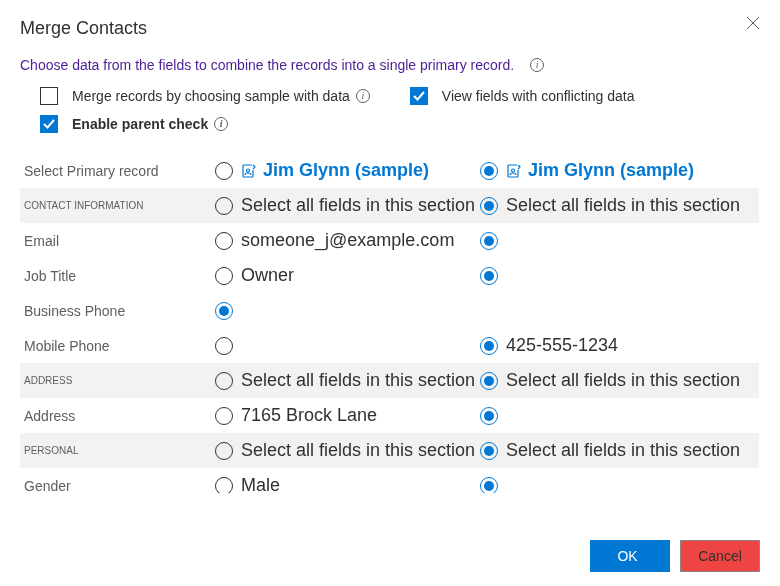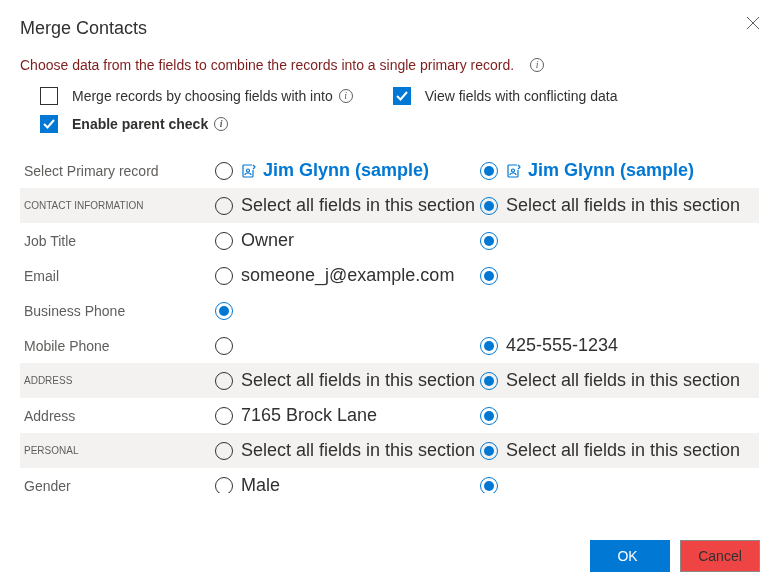--- a/index.html
+++ b/index.html
@@ -31,21 +31,21 @@
   }
   .close-icon svg { width: 14px; height: 14px; display: block; }
   .title {
     font-size: 18px;
     font-weight: 400;
     margin: 0 0 18px 0;
     color: #323130;
   }
   .subtitle {
     font-size: 14px;
-    color: #7f1d1d;
+    color: #4c1d95;
     margin-bottom: 14px;
     display: flex;
     align-items: center;
     gap: 16px;
   }
   .info-icon {
     display: inline-block;
     width: 14px;
     height: 14px;
     border: 1px solid #605e5c;
@@ -209,21 +209,21 @@
   <h1 class="title">Merge Contacts</h1>
 
   <div class="subtitle">
     <span>Choose data from the fields to combine the records into a single primary record.</span>
     <span class="info-icon"></span>
   </div>
 
   <div class="options-row">
     <label class="checkbox-label">
       <span class="checkbox"></span>
-      <span>Merge records by choosing fields with into</span>
+      <span>Merge records by choosing sample with data</span>
       <span class="info-icon"></span>
     </label>
     <label class="checkbox-label">
       <span class="checkbox checked">
         <svg viewBox="0 0 12 12">
             <path d="M1 6 L4.5 9.5 L11 2" stroke="#fff" stroke-width="2" fill="none"></path>
           </svg>
       </span>
       <span>View fields with conflicting data</span>
     </label>
@@ -274,35 +274,35 @@
       <div class="cell">
         <span class="radio"></span>
         <span>Select all fields in this section</span>
       </div>
       <div class="cell">
         <span class="radio selected"></span>
         <span>Select all fields in this section</span>
       </div>
     </div>
     <div class="row">
+      <div class="label">Email</div>
+      <div class="cell">
+          <span class="radio"></span>
+          <span>someone_j@example.com</span>
+        </div>
+      <div class="cell">
+          <span class="radio selected"></span>
+          <span></span>
+        </div>
+    </div>
+    <div class="row">
       <div class="label">Job Title</div>
       <div class="cell">
           <span class="radio"></span>
           <span>Owner</span>
-        </div>
-      <div class="cell">
-          <span class="radio selected"></span>
-          <span></span>
-        </div>
-    </div>
-    <div class="row">
-      <div class="label">Email</div>
-      <div class="cell">
-          <span class="radio"></span>
-          <span>someone_j@example.com</span>
         </div>
       <div class="cell">
           <span class="radio selected"></span>
           <span></span>
         </div>
     </div>
     <div class="row">
       <div class="label">Business Phone</div>
       <div class="cell">
           <span class="radio selected"></span>

